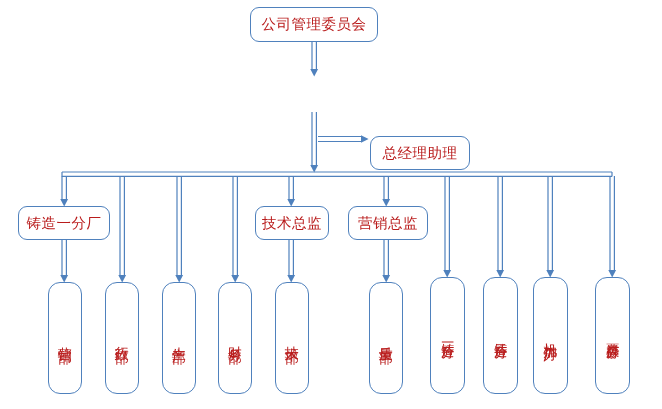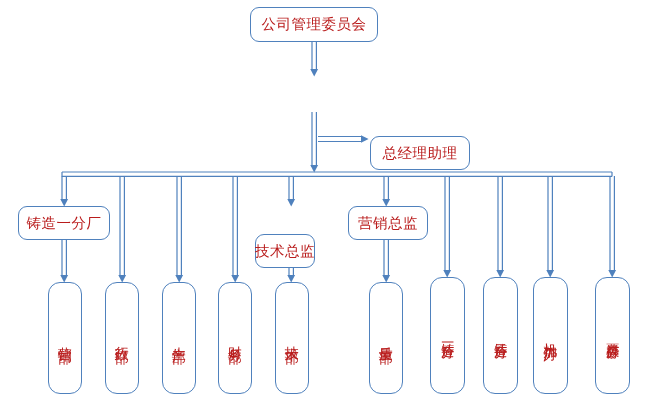--- a/index.html
+++ b/index.html
@@ -186,21 +186,21 @@
     </g>
   </svg>
 
   <div class="node horiz" id="node-committee" style="left: 250px; top: 7px; width: 128px; height: 35px;">公司管理委员会</div>
 
 
   <div class="node horiz" id="node-gm-assistant" style="left: 370px; top: 136px; width: 100px; height: 34px;">总经理助理</div>
 
   <div id="directors-layer">
       <div class="node horiz" style="left: 18px; top: 206px; width: 92px; height: 34px;">铸造一分厂</div>
-      <div class="node horiz" style="left: 255px; top: 206px; width: 60px; height: 34px; margin-top: 28px;">技术总监</div>
+      <div class="node horiz" style="left: 255px; top: 206px; width: 74px; height: 34px;">技术总监</div>
       <div class="node horiz" style="left: 348px; top: 206px; width: 80px; height: 34px;">营销总监</div>
     </div>
   <div id="departments-layer">
       <div class="node vert" style="left: 48px; top: 282px; width: 34px; height: 112px;">
         <span class="vtext">营销部</span>
       </div>
       <div class="node vert" style="left: 105px; top: 282px; width: 34px; height: 112px;">
         <span class="vtext">行政部</span>
       </div>
       <div class="node vert" style="left: 162px; top: 282px; width: 34px; height: 112px;">

